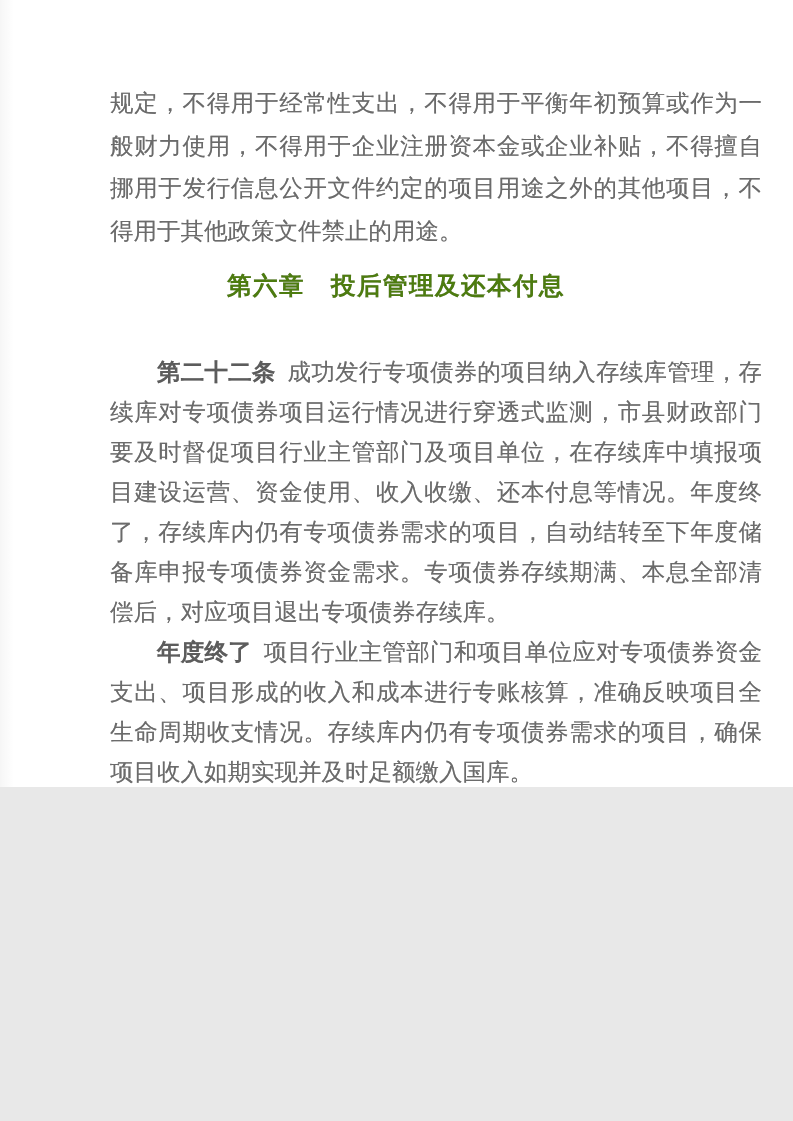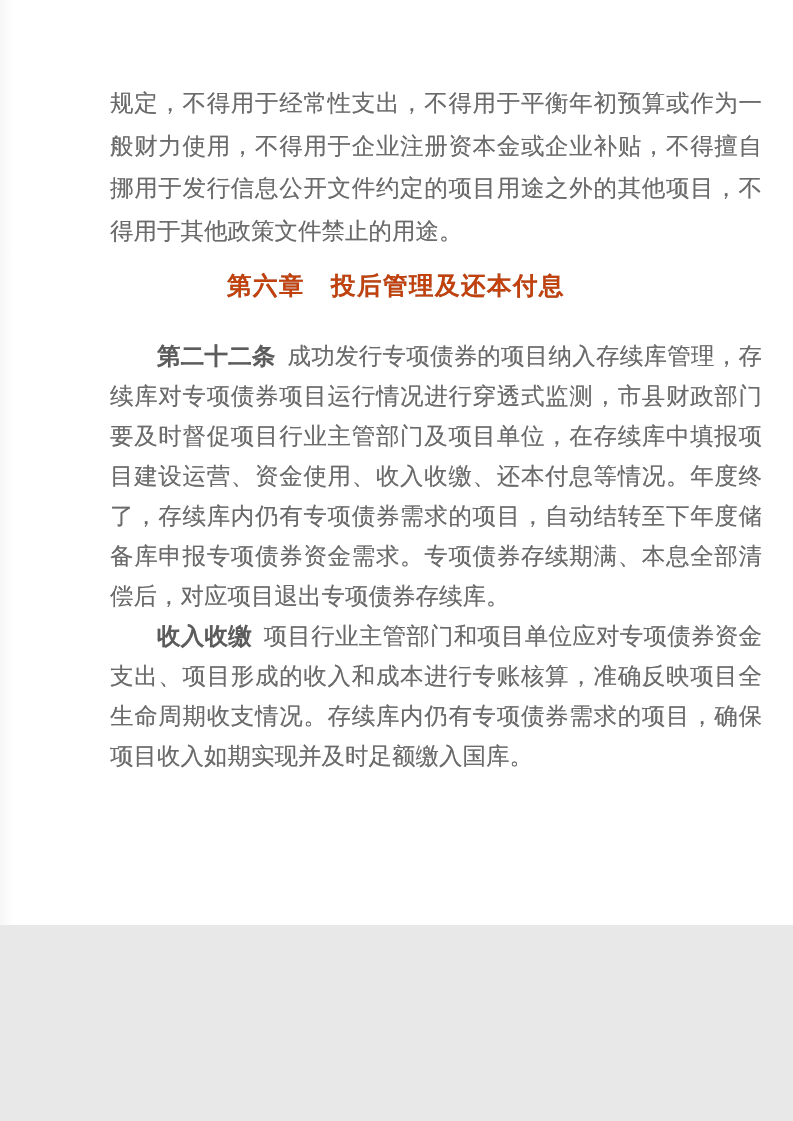--- a/index.html
+++ b/index.html
@@ -3,21 +3,21 @@
 <meta charset="utf-8">
 <style>
   html, body {
     margin: 0;
     padding: 0;
     background: #e8e8e8;
   }
   .page {
     position: relative;
     width: 793px;
-    height: 925px;
+    height: 787px;
     background: #ffffff;
     overflow: hidden;
     font-family: "Liberation Serif", "DejaVu Serif", serif;
   }
   
   .page::before {
     content: "";
     position: absolute;
     left: 0; top: 0; bottom: 0;
     width: 14px;
@@ -38,34 +38,34 @@
   .para {
     margin: 0;
   }
   .para-continuation {
     line-height: 42.5px;
   }
   .chapter-heading {
     margin: 14px 0 0 0;
     font-size: 24.5px;
     font-weight: bold;
-    color: #c2410c;
+    color: #4d7c0f;
     text-align: center;
     line-height: 40px;
     letter-spacing: 1.5px;
     position: relative;
     left: -40px;
     text-shadow: 0 0 0.6px rgba(92,92,92,0.55);
   }
   .para-indent {
     text-indent: 2em;
     line-height: 40px;
   }
   .first-article {
-    margin-top: 30px;
+    margin-top: 46px;
   }
   .article-label {
     font-weight: bold;
     color: #5c5c5c;
     margin-right: 0.5em;
   }
   .page-number {
     position: absolute;
     right: 102px;
     top: 995px;
@@ -80,19 +80,19 @@
 
 <div class="page">
   <div class="text-block">
 
     <p class="para para-continuation">规定，不得用于经常性支出，不得用于平衡年初预算或作为一般财力使用，不得用于企业注册资本金或企业补贴，不得擅自挪用于发行信息公开文件约定的项目用途之外的其他项目，不得用于其他政策文件禁止的用途。</p>
 
     <h2 class="chapter-heading">第六章　投后管理及还本付息</h2>
 
     <p class="para para-indent first-article"><b class="article-label">第二十二条</b><span>成功发行专项债券的项目纳入存续库管理，存续库对专项债券项目运行情况进行穿透式监测，市县财政部门要及时督促项目行业主管部门及项目单位，在存续库中填报项目建设运营、资金使用、收入收缴、还本付息等情况。年度终了，存续库内仍有专项债券需求的项目，自动结转至下年度储备库申报专项债券资金需求。专项债券存续期满、本息全部清偿后，对应项目退出专项债券存续库。</span></p>
 
-    <p class="para para-indent"><b class="article-label">收入收缴</b><span>项目行业主管部门和项目单位应对专项债券资金支出、项目形成的收入和成本进行专账核算，准确反映项目全生命周期收支情况。存续库内仍有专项债券需求的项目，确保项目收入如期实现并及时足额缴入国库。</span></p>
+    <p class="para para-indent"><b class="article-label">年度终了</b><span>项目行业主管部门和项目单位应对专项债券资金支出、项目形成的收入和成本进行专账核算，准确反映项目全生命周期收支情况。存续库内仍有专项债券需求的项目，确保项目收入如期实现并及时足额缴入国库。</span></p>
 
 
   </div>
 
   <div class="page-number">- 7 -</div>
 </div>
 
 </body></html>

